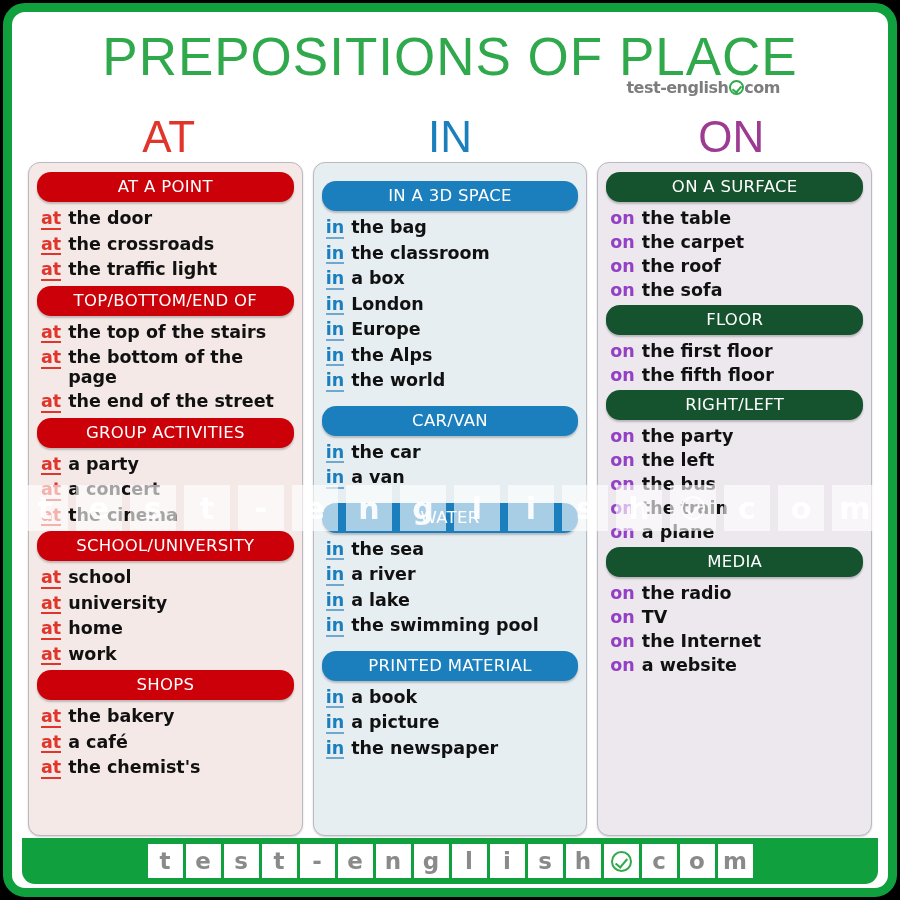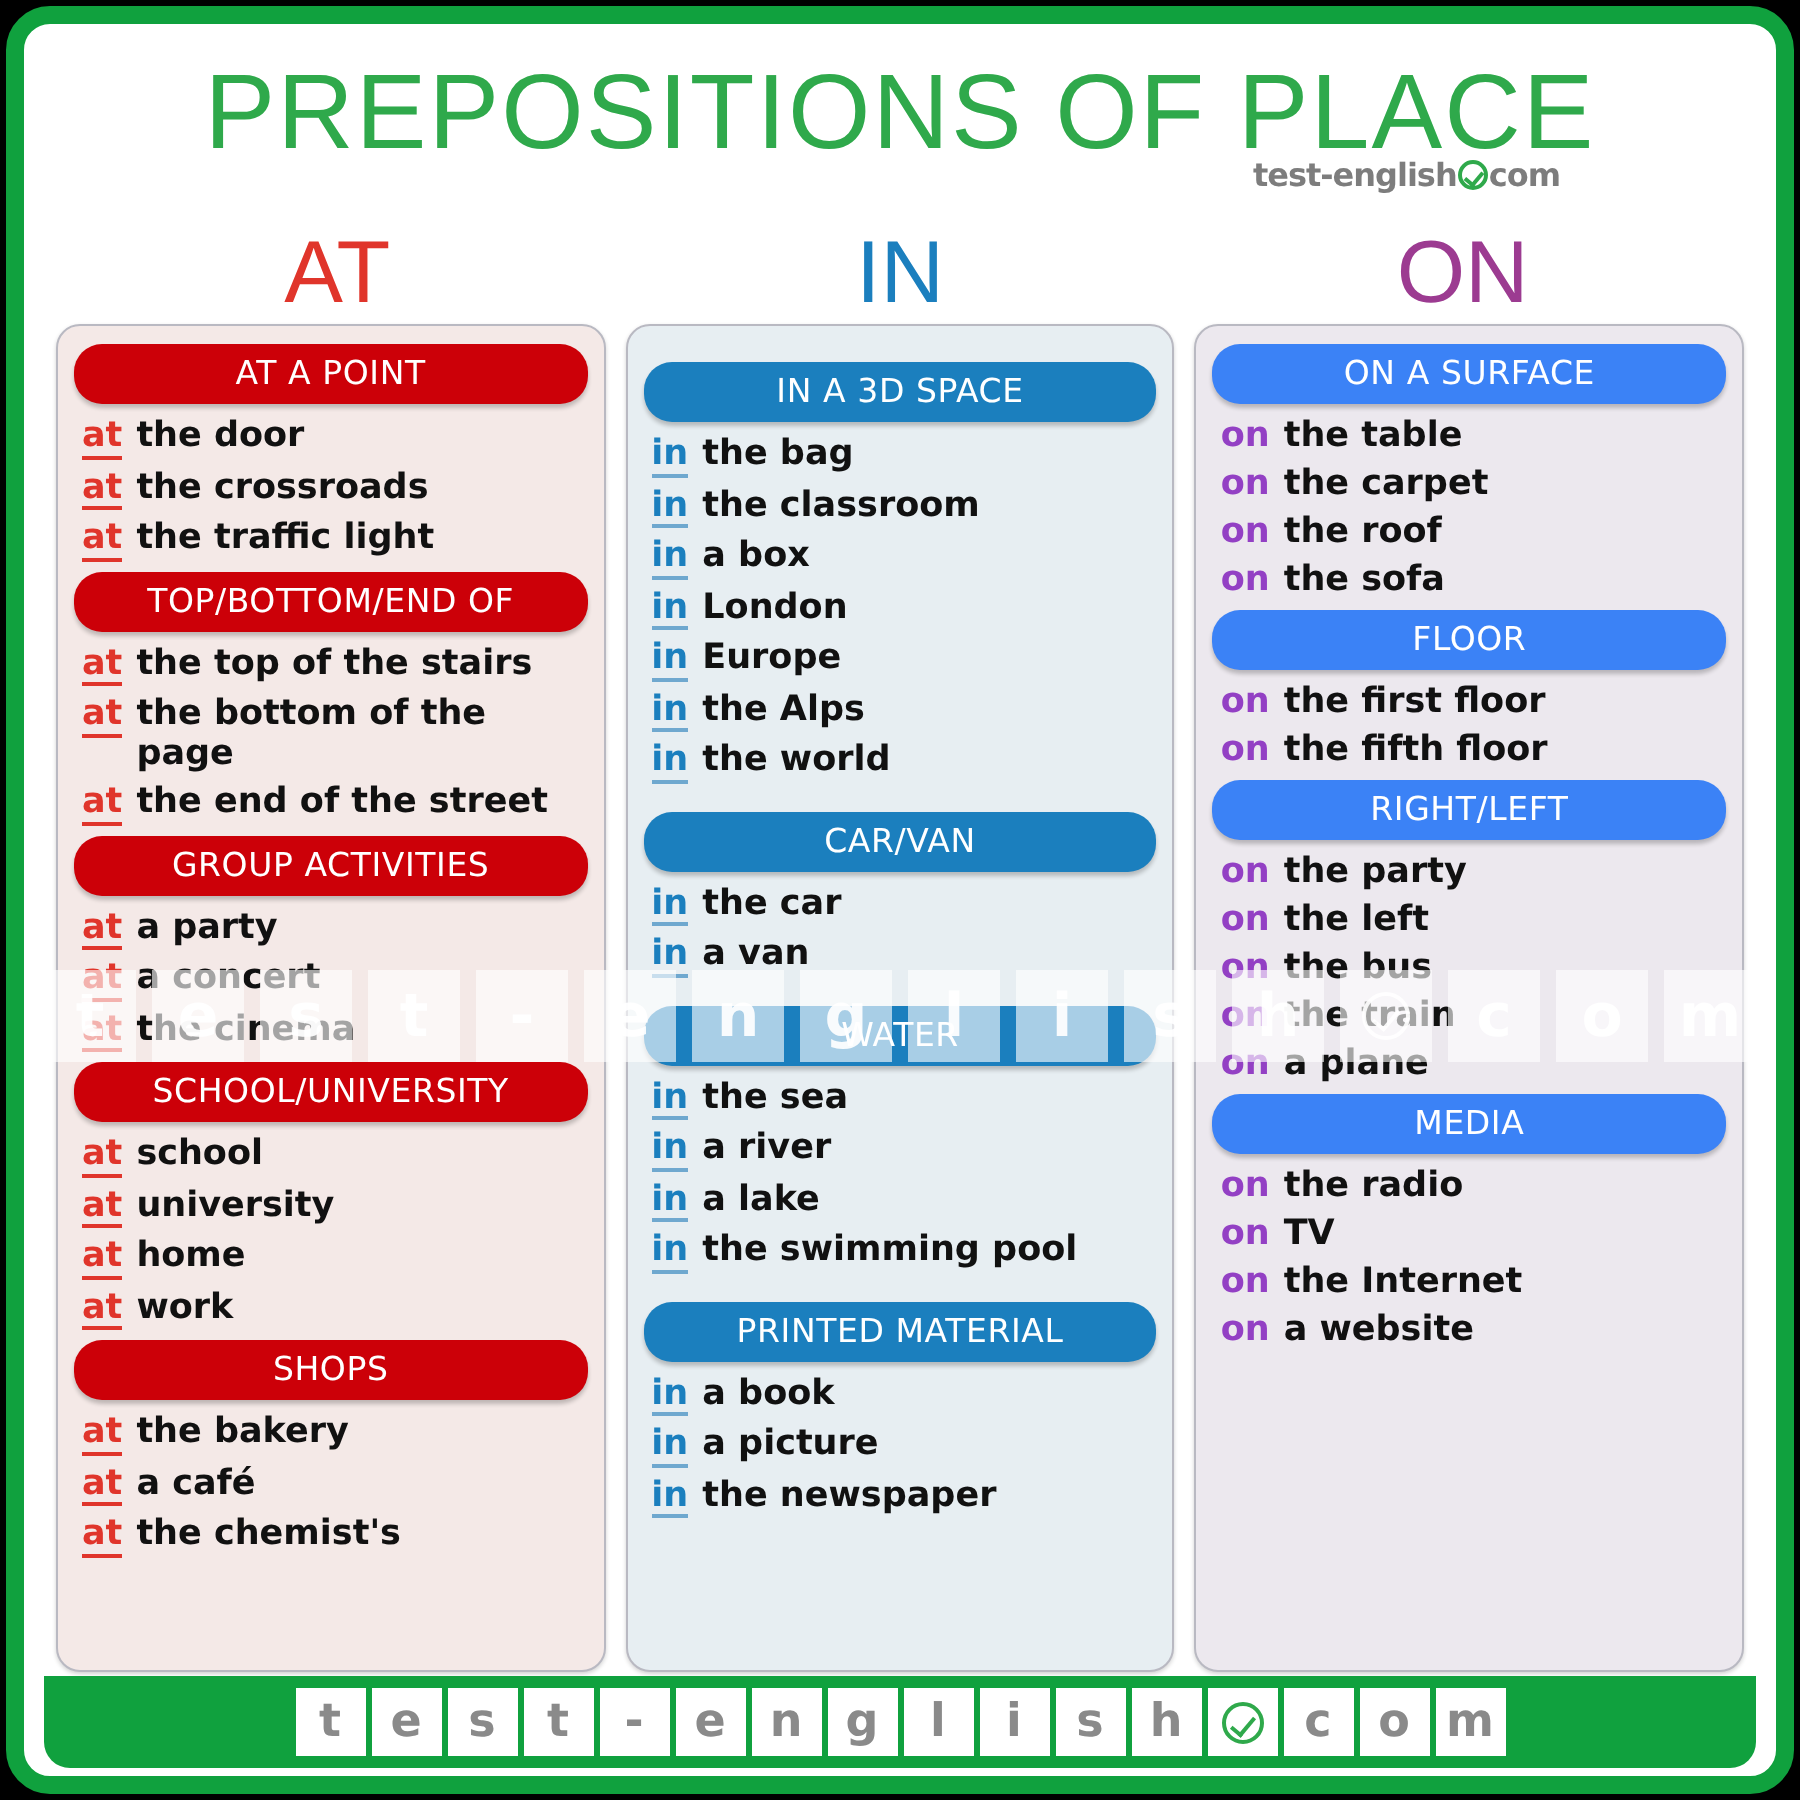--- a/index.html
+++ b/index.html
@@ -36,21 +36,21 @@
   .card.at{background:#f4e9e7;}
   .card.in{background:#e7eef2;}
   .card.on{background:#ece8ee;}
 
   .banner{border-radius:14px;color:#fff;text-align:center;
           font-family:"DejaVu Sans",sans-serif;font-weight:normal;font-size:16.5px;
           padding:5px 4px 6px 4px;margin:3px 2px 4px 2px;letter-spacing:.3px;
           box-shadow:0 2px 2px rgba(0,0,0,.22);}
   .at .banner{background:#cc0008;}
   .in .banner{background:#1b7fbe;margin-top:12px;}
-  .on .banner{background:#3b82f6;}
+  .on .banner{background:#14532d;}
 
   .row{display:flex;align-items:baseline;padding:2px 0 2px 6px;
        font-family:"DejaVu Sans",sans-serif;font-size:17.5px;font-weight:bold;color:#111;}
   .prep{margin-right:7px;font-weight:bold;}
   .at .prep{color:#e0352b;border-bottom:2px solid #e0352b;line-height:1.0;}
   .in .prep{color:#1b7fbe;border-bottom:2px solid #6fa8cf;line-height:1.0;}
   .on .prep{color:#9340c4;}
 
   
   .watermark{position:absolute;left:10px;right:10px;top:472px;height:48px;

